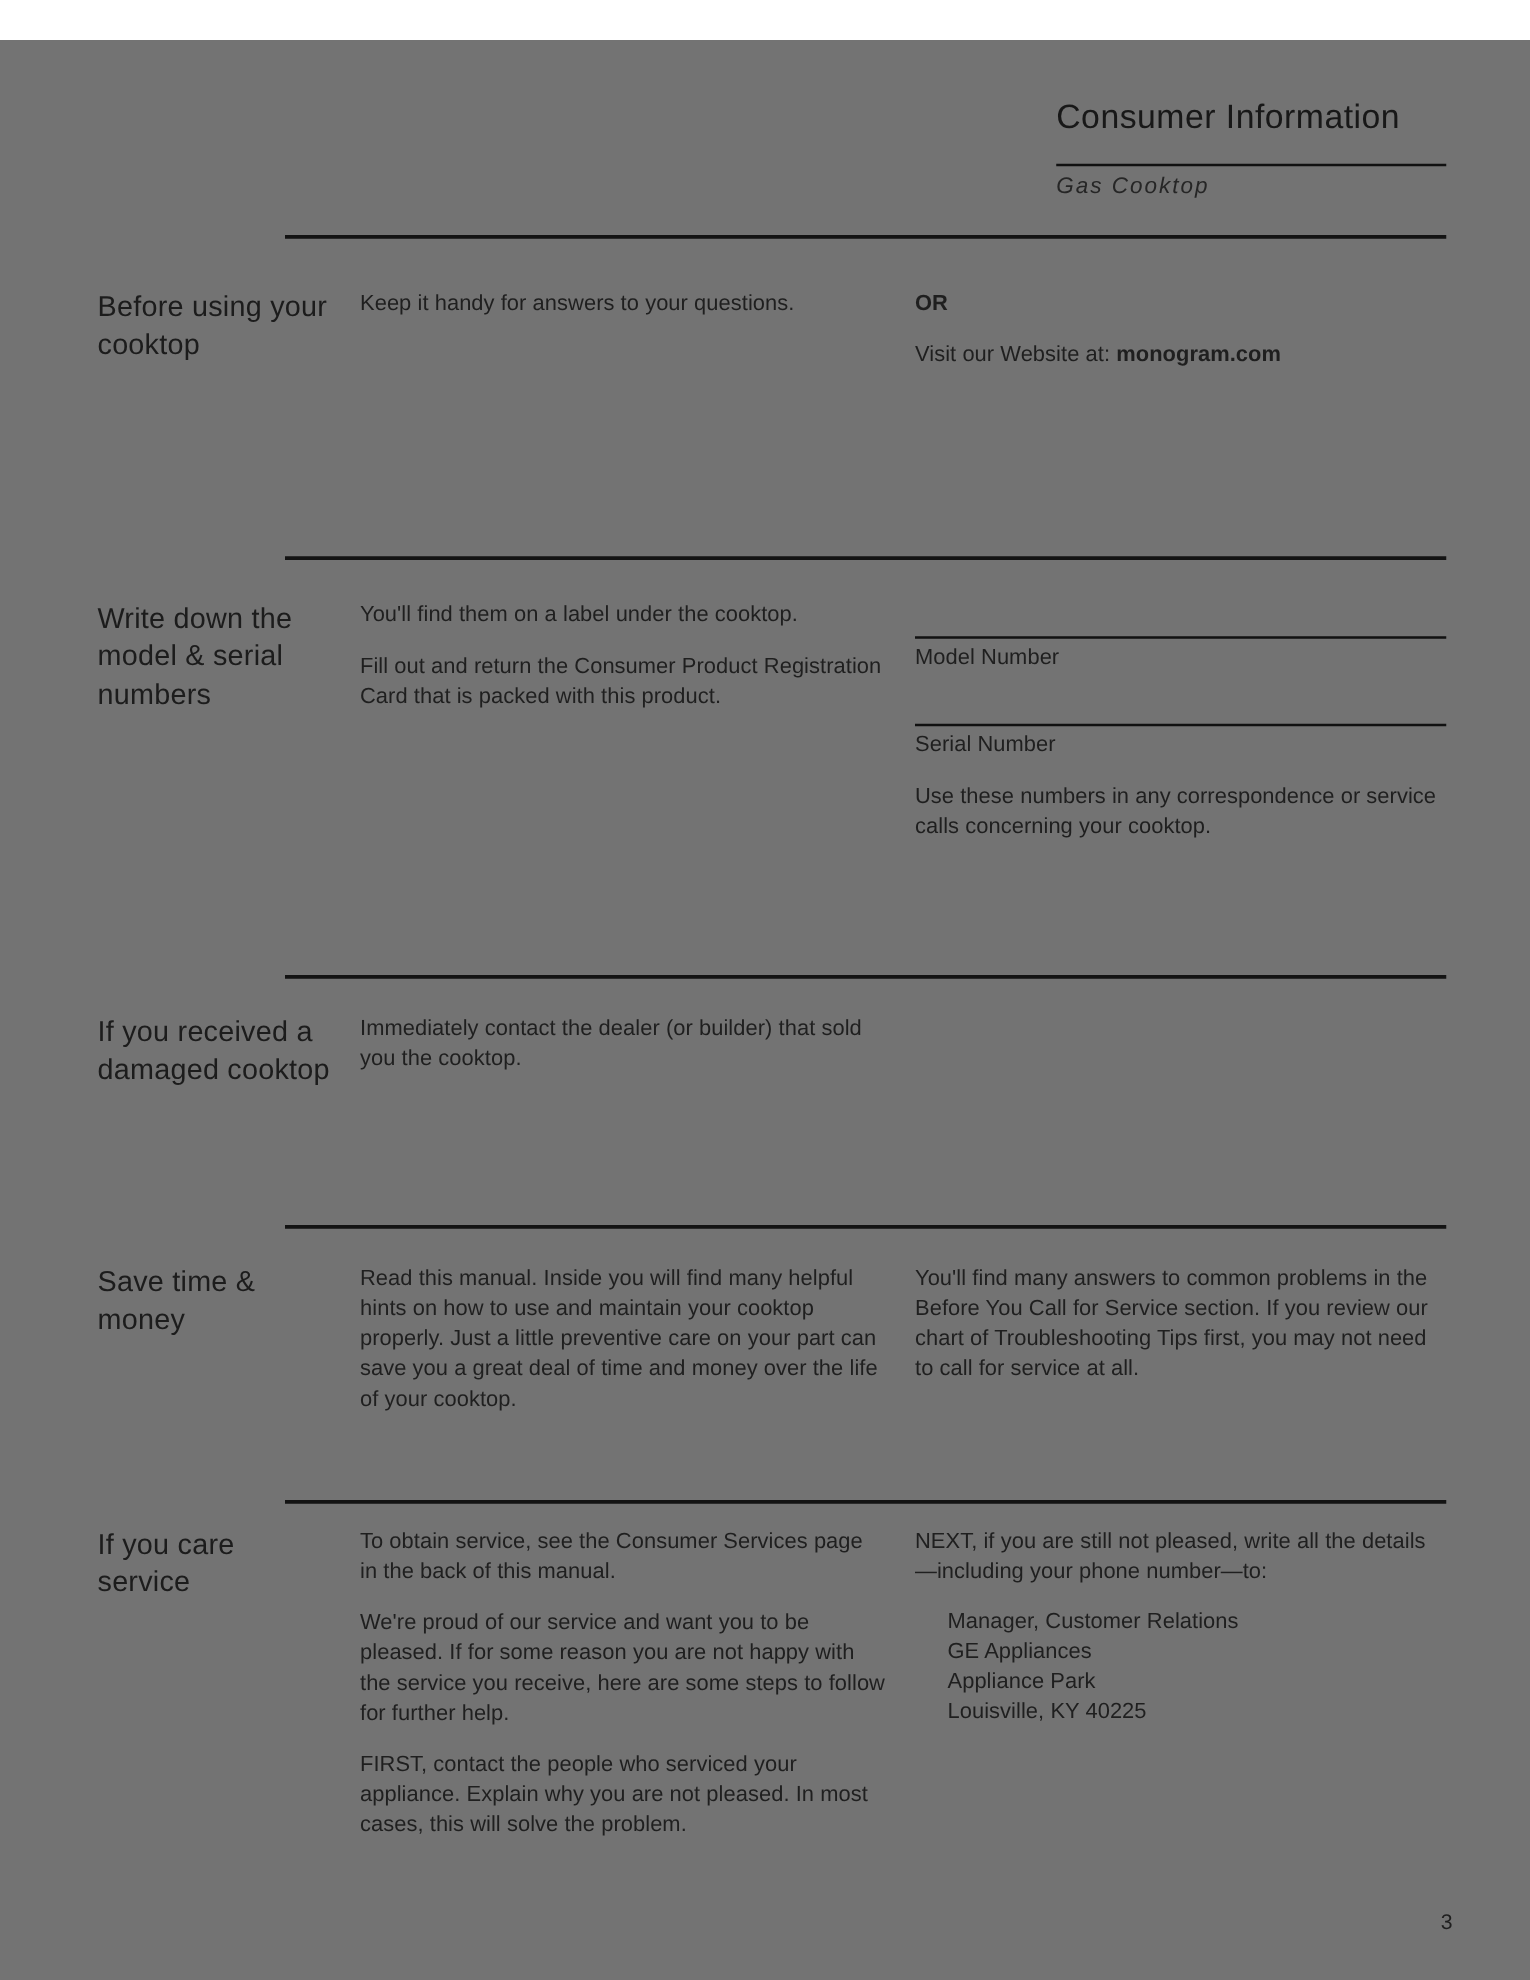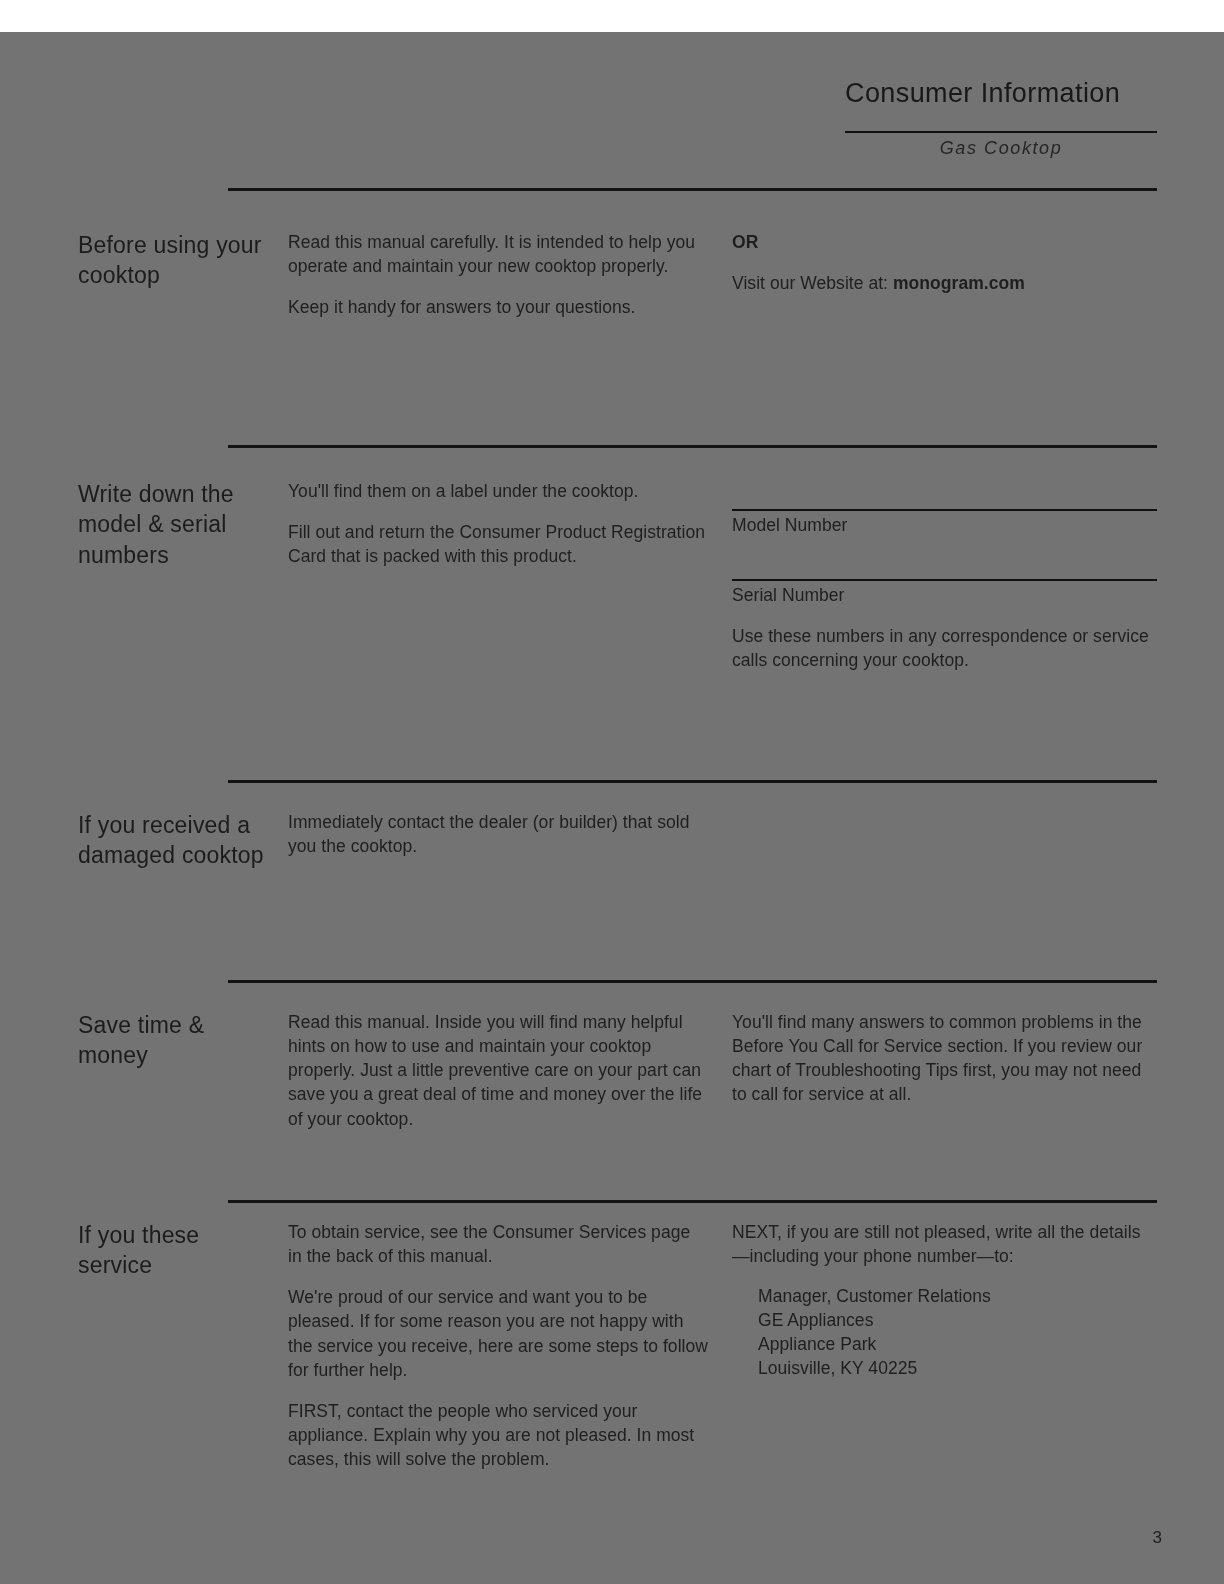--- a/index.html
+++ b/index.html
@@ -52,21 +52,20 @@
   }
   .header-subtitle {
     position: absolute;
     right: 0px;
     top: 60px;
     width: 312px;
     font-size: 18px;
     font-style: italic;
     letter-spacing: 1.6px;
     color: #262626;
-    text-align: center;
     white-space: nowrap;
   }
 
   
   .divider {
     position: absolute;
     left: 228px;
     width: 929px;
     height: 0;
     border-top: 3px solid #131313;
@@ -162,21 +161,20 @@
     <div class="header-title">Consumer Information</div>
     <div class="header-rule"></div>
     <div class="header-subtitle">Gas Cooktop</div>
   </div>
 
   <div class="divider" style="top:156px;"></div>
 
   <div class="section" style="top:198px;">
     <div class="sec-head">Before using your cooktop</div>
     <div class="col col-left">
-      <p>Read this manual carefully. It is intended to help you operate and maintain your new cooktop properly.</p>
       <p>Keep it handy for answers to your questions.</p>
     </div>
     <div class="col col-right">
       <p class="bold">OR</p>
       <p><span>Visit our Website at: </span><b>monogram.com</b></p>
     </div>
   </div>
 
   <div class="divider" style="top:413px;"></div>
 
@@ -218,21 +216,21 @@
       <p>Read this manual. Inside you will find many helpful hints on how to use and maintain your cooktop properly. Just a little preventive care on your part can save you a great deal of time and money over the life of your cooktop.</p>
     </div>
     <div class="col col-right">
       <p>You'll find many answers to common problems in the Before You Call for Service section. If you review our chart of Troubleshooting Tips first, you may not need to call for service at all.</p>
     </div>
   </div>
 
   <div class="divider" style="top:1168px;"></div>
 
   <div class="section" style="top:1188px;">
-    <div class="sec-head">If you these service</div>
+    <div class="sec-head">If you care service</div>
     <div class="col col-left">
       <p>To obtain service, see the Consumer Services page in the back of this manual.</p>
       <p>We're proud of our service and want you to be pleased. If for some reason you are not happy with the service you receive, here are some steps to follow for further help.</p>
       <p>FIRST, contact the people who serviced your appliance. Explain why you are not pleased. In most cases, this will solve the problem.</p>
     </div>
     <div class="col col-right">
       <p>NEXT, if you are still not pleased, write all the details—including your phone number—to:</p>
       <p class="addr-block" style="white-space:pre-line;">Manager, Customer Relations
 GE Appliances
 Appliance Park

